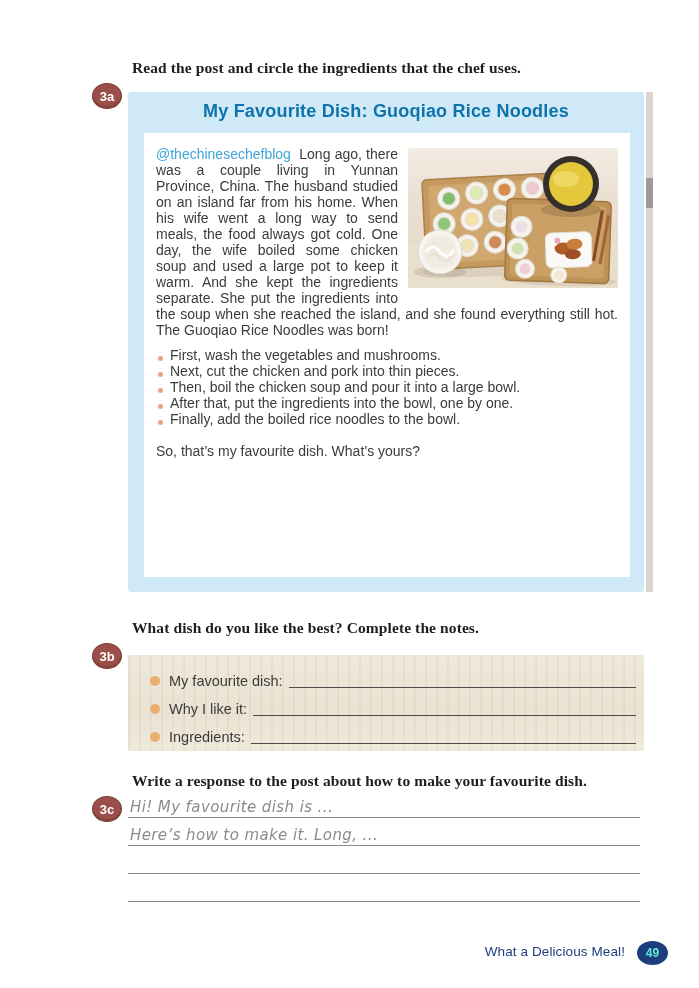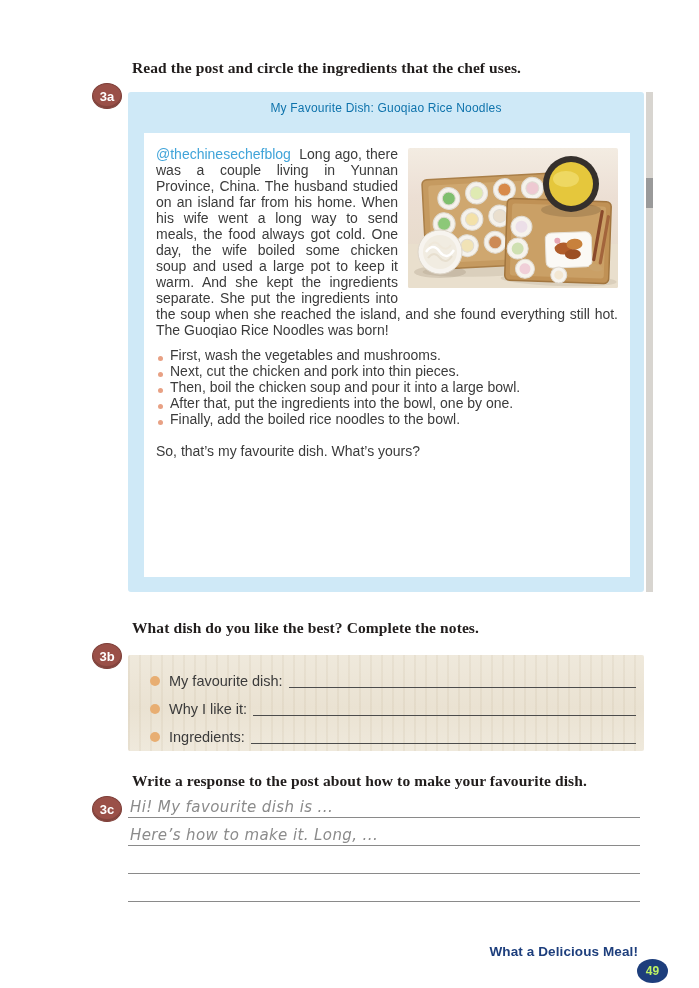--- a/index.html
+++ b/index.html
@@ -28,21 +28,21 @@
   #row-3b { top:615px; }
   #row-3c { top:768px; }
 
   
   .post-panel {
     position:absolute; left:128px; top:92px; width:516px; height:500px;
     background:#cfe9f7; border-radius:3px;
   }
   .post-title {
     position:absolute; top:9px; left:0; right:0; text-align:center;
-    color:#0e73ac; font-size:12px; font-weight:normal; letter-spacing:.2px;
+    color:#0e73ac; font-size:18px; font-weight:bold; letter-spacing:.2px;
   }
   .post-body {
     position:absolute; left:16px; right:14px; top:41px; bottom:15px;
     background:#ffffff; padding:13px 12px 0 12px;
     font-size:14px; line-height:16px; color:#3b3b3b;
   }
   .post-photo {
     float:right; width:210px; height:140px; margin:2px 0 6px 10px;
     border-radius:2px; overflow:hidden;
   }
@@ -91,28 +91,28 @@
     height:28px; border-bottom:1.5px solid #8a8a8a;
     display:flex; align-items:flex-end; padding:0 0 1px 2px;
   }
   .write-text {
     font-family:"DejaVu Sans", sans-serif; font-style:italic;
     font-size:15px; letter-spacing:.4px; color:#8b8b8b;
   }
 
   
   .footer-title {
-    position:absolute; right:61px; top:944px;
-    color:#1d3e7c; font-weight:bold; font-size:13.5px; letter-spacing:.1px;
+    position:absolute; right:74px; top:944px;
+    color:#1d3e7c; font-weight:normal; font-size:13.5px; letter-spacing:.1px;
   }
   .page-badge {
     position:absolute; left:637px; top:941px; width:31px; height:24px;
-    border-radius:50%; background:#1d3e7c; color:#bef264;
+    border-radius:50%; background:#1d3e7c; color:#5eead4;
     font-size:12px; font-weight:bold;
-    display:flex; align-items:center; justify-content:center;margin-top:18px;
+    display:flex; align-items:center; justify-content:center;
   }
 </style>
 </head>
 <body>
 
 <div class="sheet">
 
   <div class="ex-row" id="row-3a">
     <div class="ex-badge">3a</div>
     <div class="ex-instruction">Read the post and circle the ingredients that the chef uses.</div>

